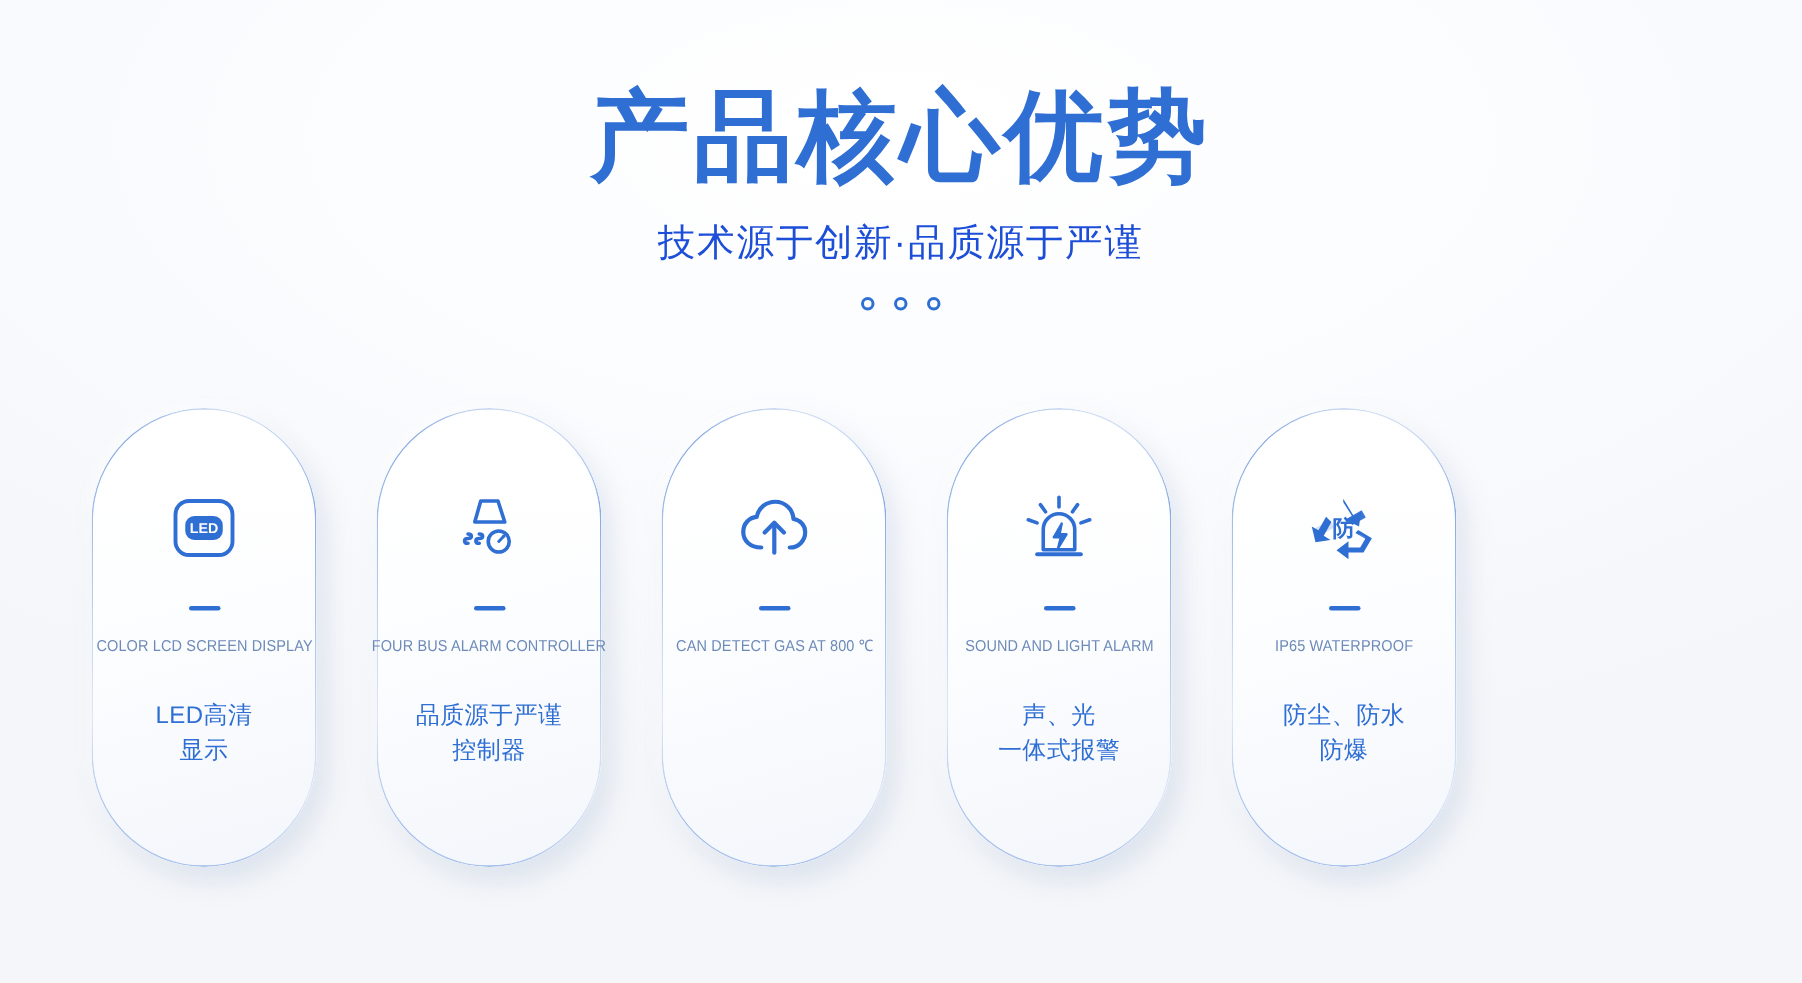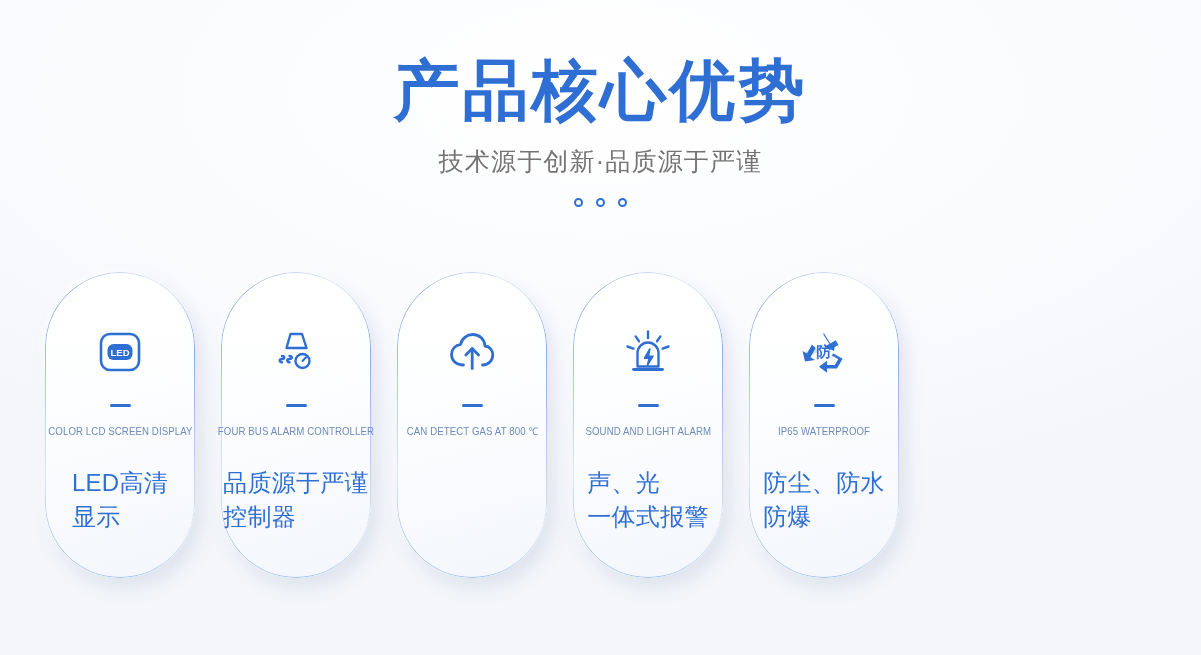--- a/index.html
+++ b/index.html
@@ -38,21 +38,21 @@
     line-height: 1.05;
     font-weight: 700;
     letter-spacing: 3px;
     color: #2f6fd4;
   }
 
   .subtitle {
     margin-top: 20px;
     font-size: 25px;
     letter-spacing: 1.2px;
-    color: #737373;
+    color: #1d4ed8;
     font-weight: 400;
   }
 
   .dots {
     margin-top: 20px;
     display: flex;
     justify-content: center;
     gap: 13px;
   }
 
@@ -61,25 +61,25 @@
     height: 9px;
     border-radius: 50%;
     border: 2px solid #2f6fd4;
     background: transparent;
   }
 
   
   .cards {
     position: absolute;
     top: 272px;
-    left: 45px;
+    left: 61px;
     width: 1110px;
     height: 306px;
     display: flex;
-    gap: 26px;
+    gap: 40px;
   }
 
   .card {
     position: relative;
     width: 150px;
     height: 306px;
     border-radius: 76px;
     background:
       linear-gradient(165deg, #ffffff 0%, #fdfeff 40%, #f3f6fb 100%);
     box-shadow:
@@ -154,23 +154,24 @@
     line-height: 1.2;
     transform: scaleX(0.92);
     white-space: nowrap;
     position: relative;
     z-index: 2;
     font-family: "Liberation Sans Narrow", "Liberation Sans", sans-serif;
   }
 
   .cn {
     margin-top: 28px;
-    font-size: 24px;
+    font-size: 16px;
     line-height: 1.45;
     color: #2f6fd4;
+    text-align: center;
     letter-spacing: 0.3px;
     position: relative;
     z-index: 2;
     white-space: pre-line;
   }
 
   .led-badge-text {
     font-size: 9.5px;
     font-weight: 700;
     fill: #ffffff;

